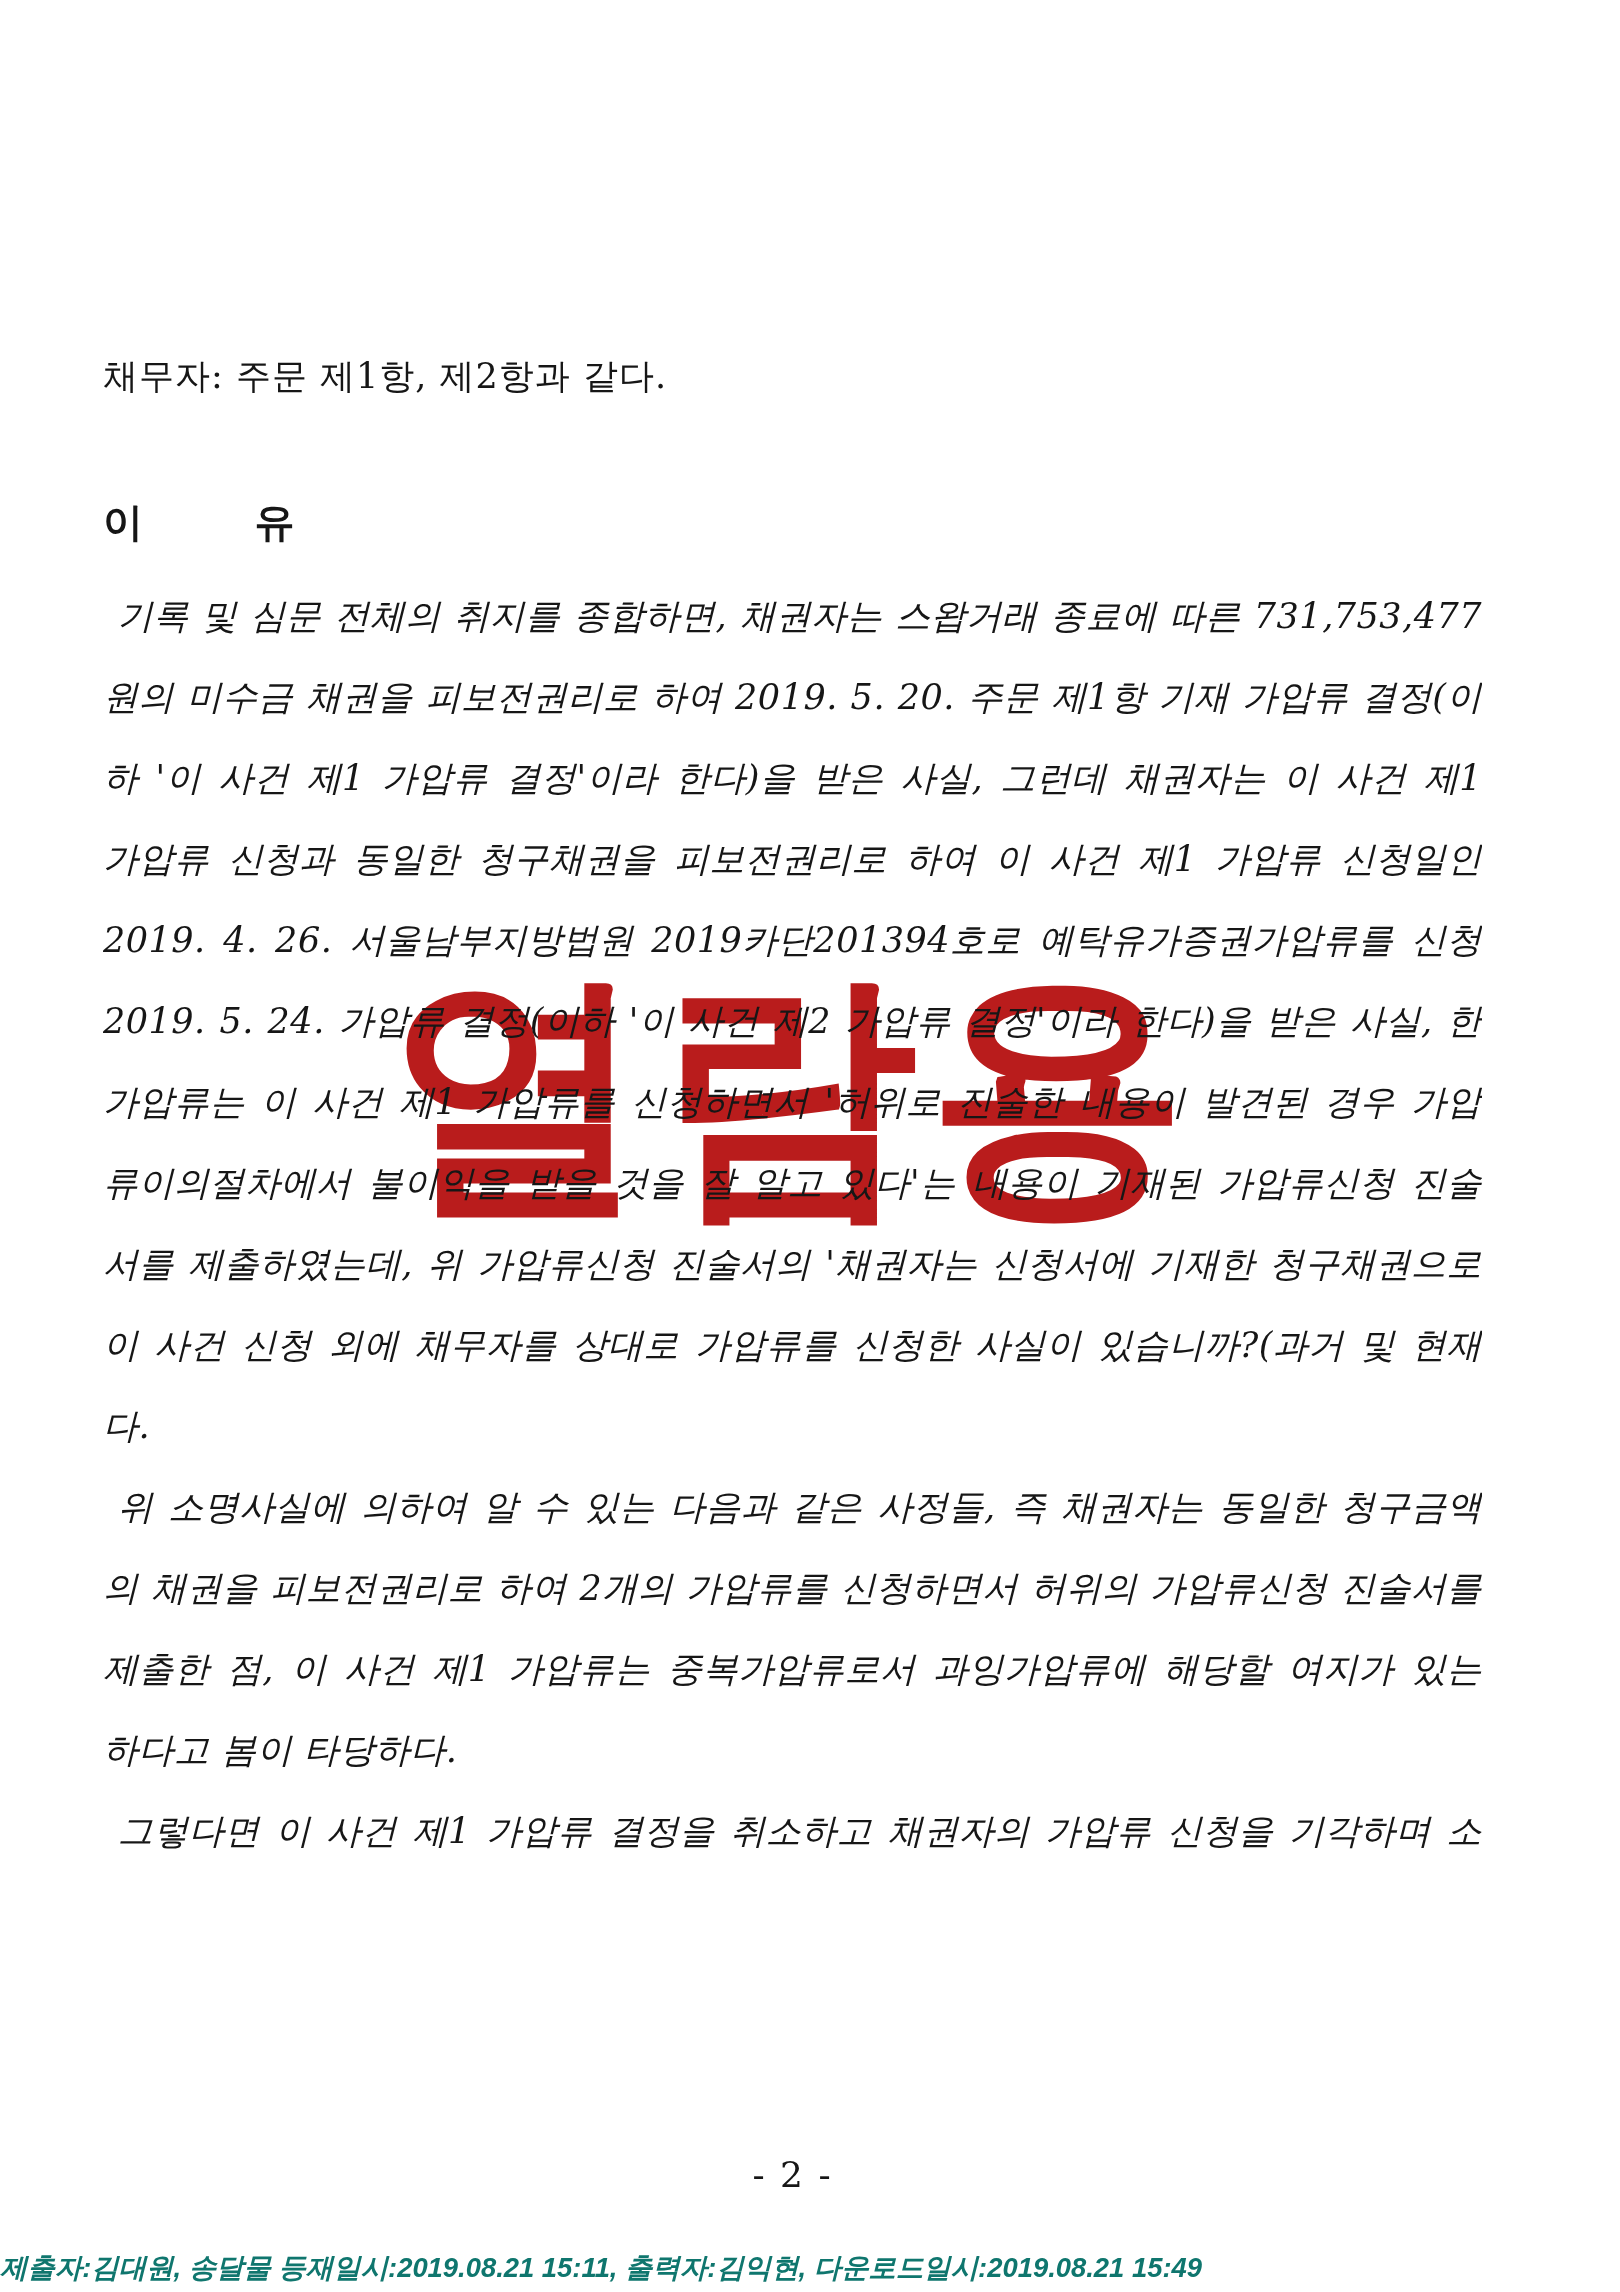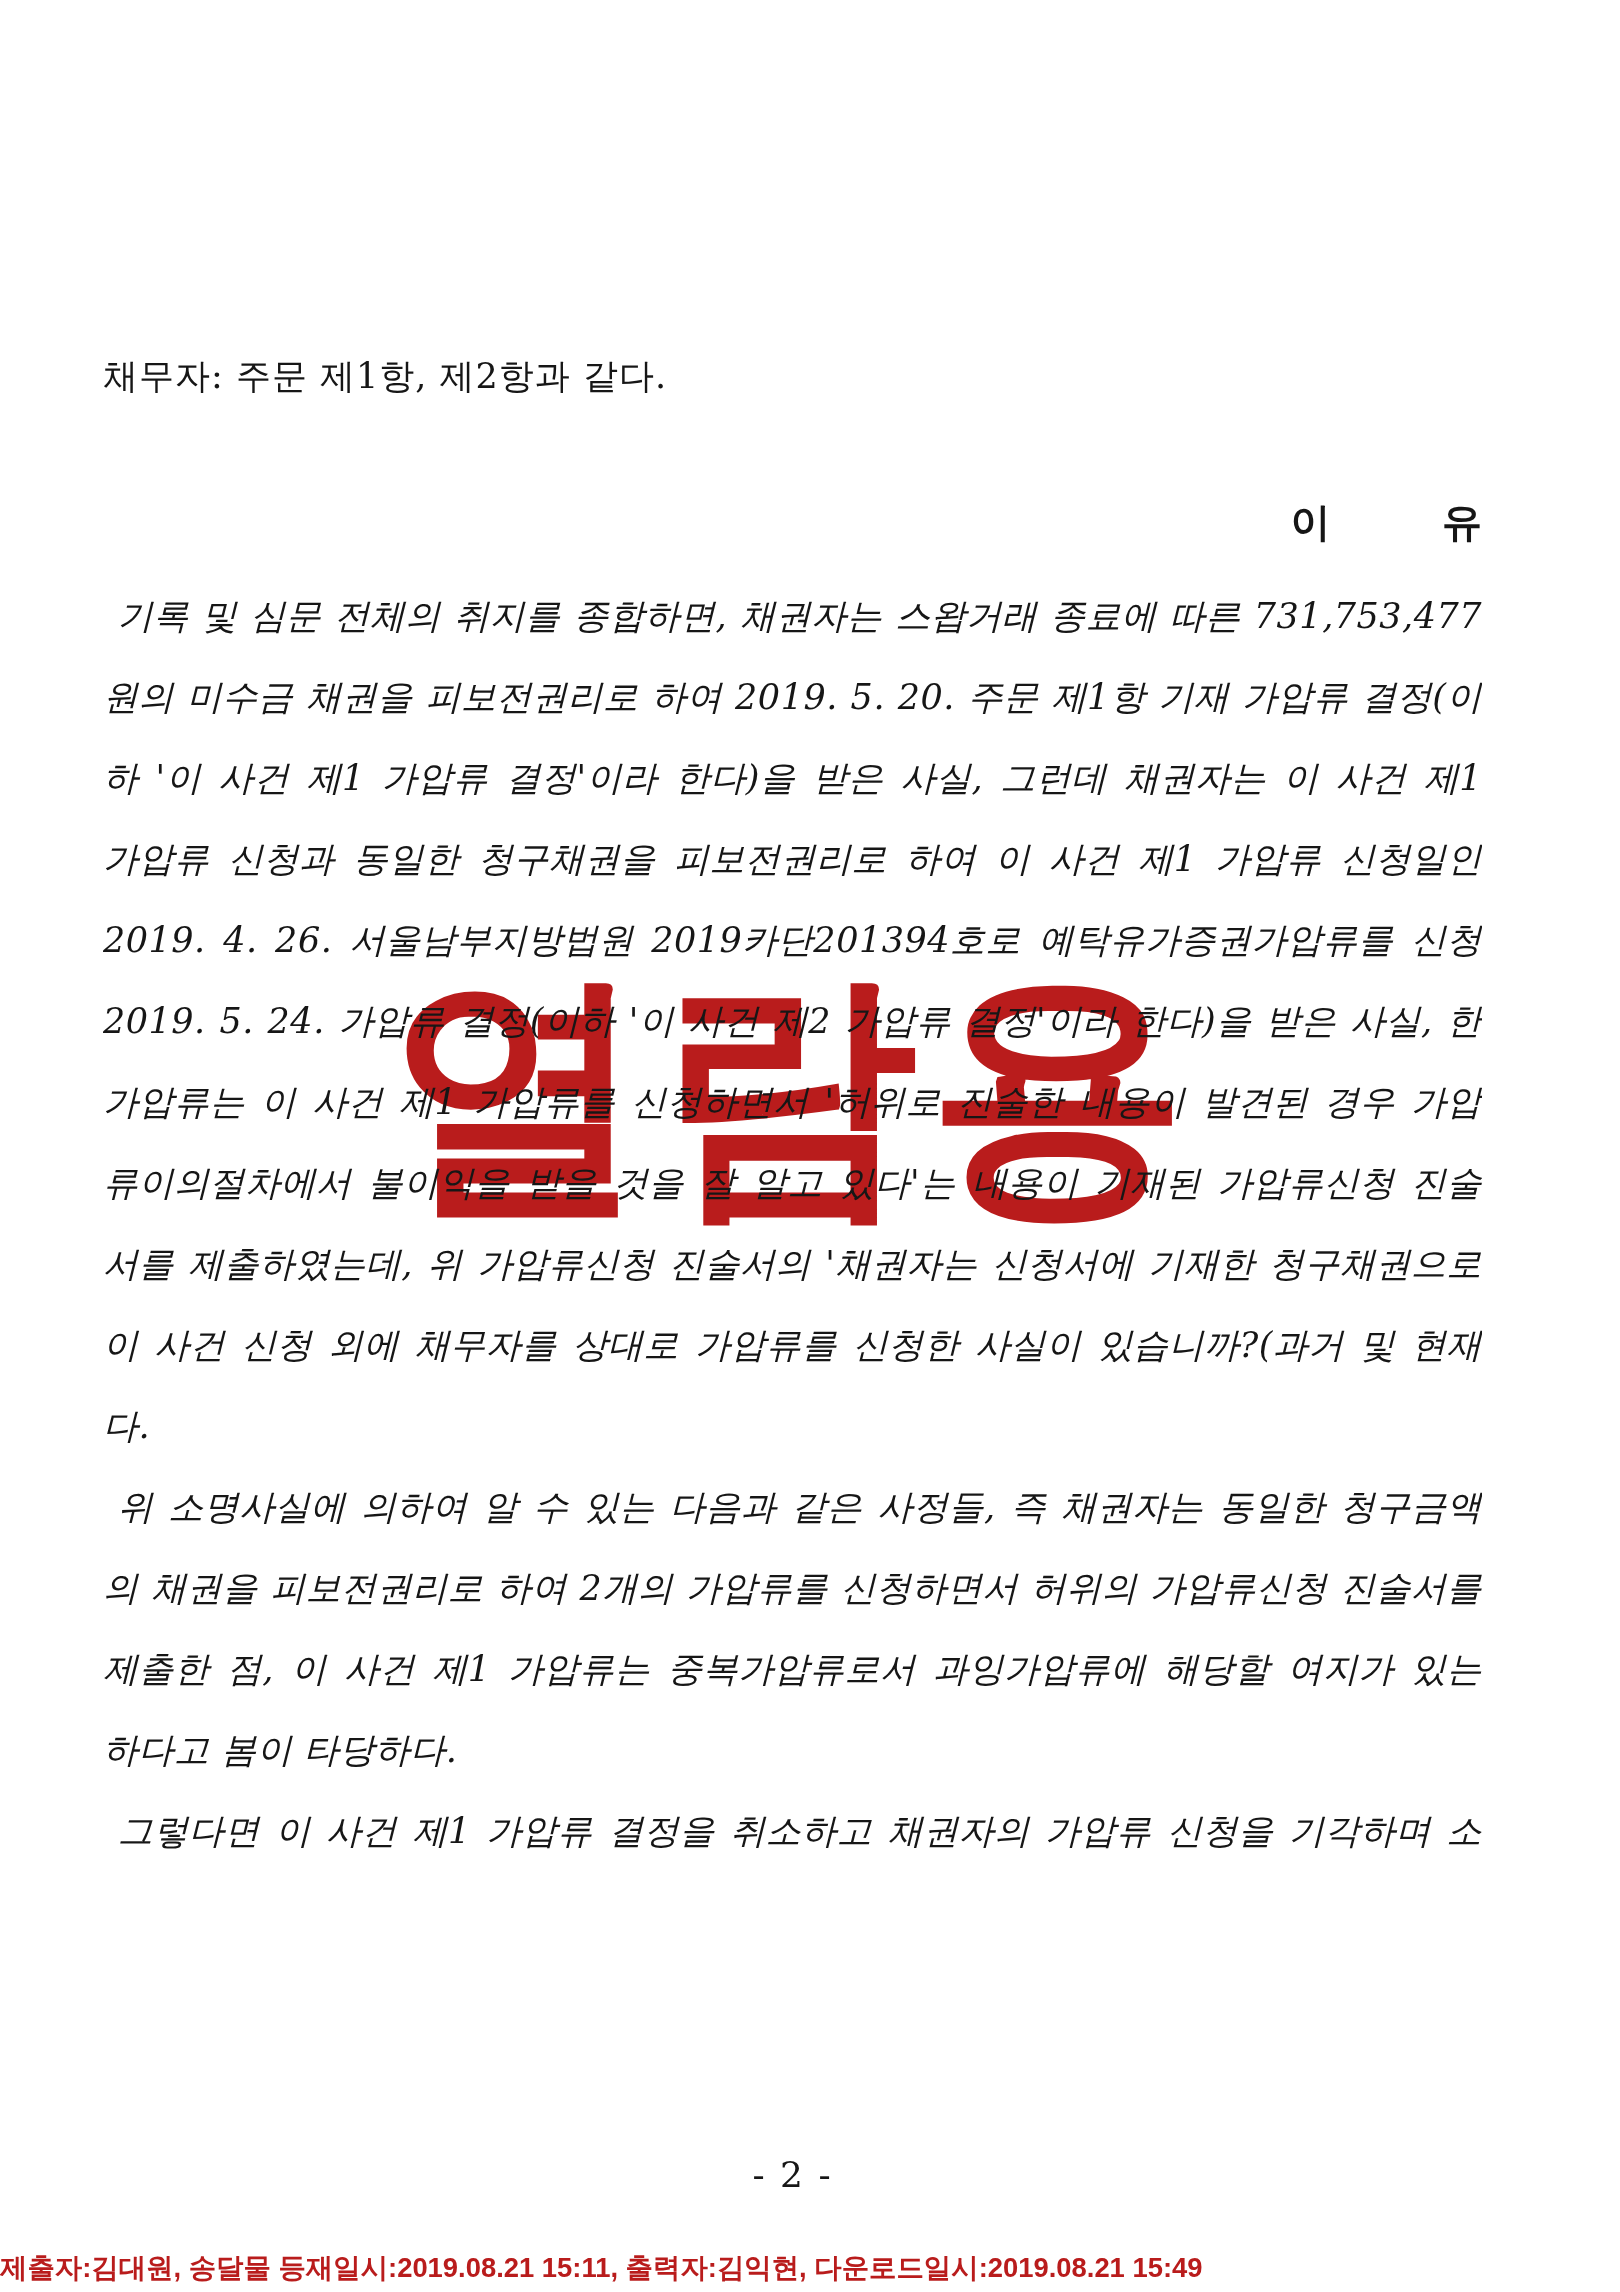--- a/index.html
+++ b/index.html
@@ -30,21 +30,21 @@
     top: 345px; left: 103px; width: 1379px;
     font-size: 35px;
     letter-spacing: 1px;
     z-index: 1;
     margin-top: 8px;
   }
 
   .reason-heading {
     position: absolute;
     top: 495px; left: 103px; width: 1379px;
-    text-align: right;
+    text-align: left;
     font-size: 40px;
     font-weight: bold;
     white-space: pre;
     z-index: 1;
   }
 
   .body-lines {
     position: absolute;
     top: 576px; left: 103px; width: 1379px;
     z-index: 1;
@@ -110,16 +110,16 @@
       <div class="line">다.</div>
       <div class="line just ind">위 소명사실에 의하여 알 수 있는 다음과 같은 사정들, 즉 채권자는 동일한 청구금액</div>
       <div class="line just">의 채권을 피보전권리로 하여 2개의 가압류를 신청하면서 허위의 가압류신청 진술서를</div>
       <div class="line just">제출한 점, 이 사건 제1 가압류는 중복가압류로서 과잉가압류에 해당할 여지가 있는</div>
       <div class="line">하다고 봄이 타당하다.</div>
       <div class="line just ind">그렇다면 이 사건 제1 가압류 결정을 취소하고 채권자의 가압류 신청을 기각하며 소</div>
     </div>
 
   <div class="page-number">- 2 -</div>
 
-  <div class="doc-footer" style="color: #b91c1c;">제출자:김대원, 송달물 등재일시:2019.08.21 15:11, 출력자:김익현, 다운로드일시:2019.08.21 15:49</div>
+  <div class="doc-footer" style="color: #0f766e; font-style: italic;">제출자:김대원, 송달물 등재일시:2019.08.21 15:11, 출력자:김익현, 다운로드일시:2019.08.21 15:49</div>
 
 </div>
 
 
 </body></html>

